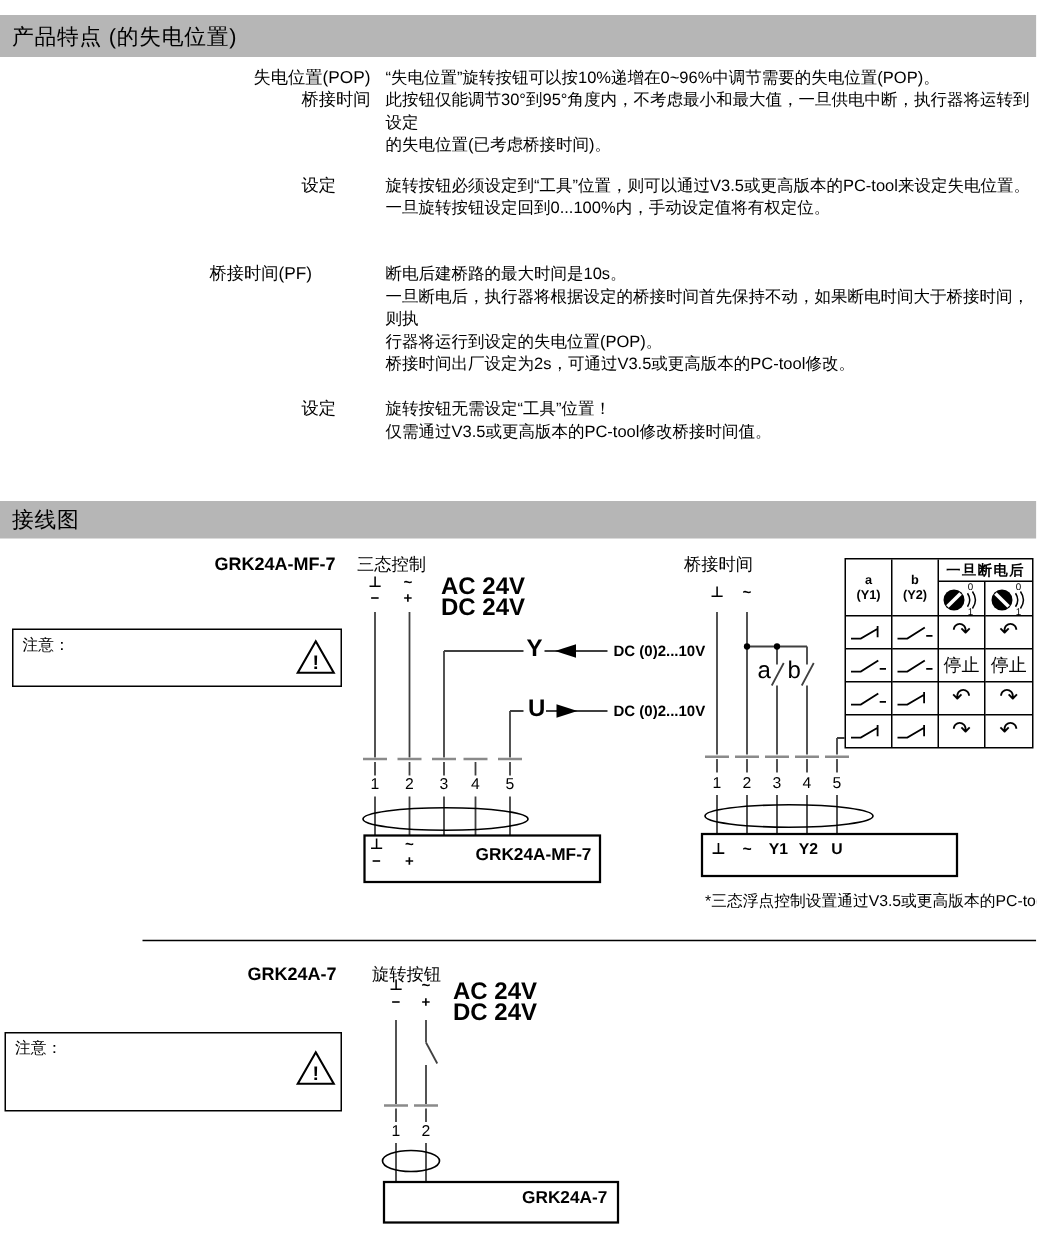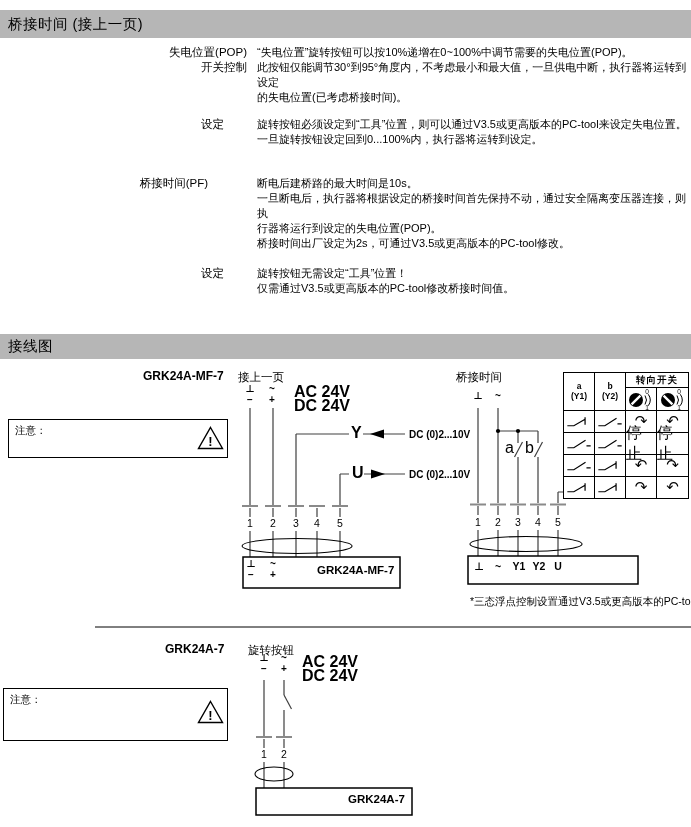--- a/index.html
+++ b/index.html
@@ -31,45 +31,45 @@
   .dt .hcell{position:absolute;box-sizing:border-box;display:flex;align-items:center;
       justify-content:center;text-align:center;}
   .dt-colhead{font-size:8.5px;line-height:9.5px;font-weight:bold;white-space:pre-line;}
   .dt-title{font-size:9.5px;font-weight:bold;letter-spacing:1px;}
   .dt-body{position:absolute;left:0;top:37px;width:124px;}
   .dt-row{display:flex;height:22px;}
   .dt-cell{width:31px;height:22px;box-sizing:border-box;border-right:1px solid #000;
            border-top:1px solid #000;display:flex;align-items:center;justify-content:center;}
   .dt-row .dt-cell:last-child{border-right:none;}
   .rot{font-size:15px;line-height:1;padding-bottom:2px;}
-  .stop{font-size:16px;}
+  .stop{font-size:12px;}
   .swicon{width:26px;height:14px;display:block;}
 </style>
 </head>
 <body>
 
 <div id="page">
 
   <div class="bar" id="bar1">
-    <span>桥接时间 (接上一页)</span>
+    <span>产品特点 (的失电位置)</span>
   </div>
 
   <div class="block-label" style="top:45px;right:444px;">失电位置(POP)
-开关控制</div>
-  <div class="block-body" style="top:45px;">“失电位置”旋转按钮可以按10%递增在0~100%中调节需要的失电位置(POP)。
+桥接时间</div>
+  <div class="block-body" style="top:45px;">“失电位置”旋转按钮可以按10%递增在0~96%中调节需要的失电位置(POP)。
 此按钮仅能调节30°到95°角度内，不考虑最小和最大值，一旦供电中断，执行器将运转到设定
 的失电位置(已考虑桥接时间)。</div>
 
   <div class="block-label" style="top:117px;right:467px;">设定</div>
   <div class="block-body" style="top:117px;">旋转按钮必须设定到“工具”位置，则可以通过V3.5或更高版本的PC-tool来设定失电位置。
-一旦旋转按钮设定回到0...100%内，执行器将运转到设定。</div>
+一旦旋转按钮设定回到0...100%内，手动设定值将有权定位。</div>
 
   <div class="block-label" style="top:176px;right:483px;">桥接时间(PF)</div>
   <div class="block-body" style="top:176px;">断电后建桥路的最大时间是10s。
-一旦断电后，执行器将根据设定的桥接时间首先保持不动，通过安全隔离变压器连接，则执
+一旦断电后，执行器将根据设定的桥接时间首先保持不动，如果断电时间大于桥接时间，则执
 行器将运行到设定的失电位置(POP)。
 桥接时间出厂设定为2s，可通过V3.5或更高版本的PC-tool修改。</div>
 
   <div class="block-label" style="top:266px;right:467px;">设定</div>
   <div class="block-body" style="top:266px;">旋转按钮无需设定“工具”位置！
 仅需通过V3.5或更高版本的PC-tool修改桥接时间值。</div>
 
   <div class="bar" id="bar2">
     <span>接线图</span>
   </div>
@@ -112,21 +112,21 @@
       <path d="M284 335 L291.5 349"></path>
       <path d="M264 379 V388 M284 379 V388"></path>
       <path d="M264 402 V428 M284 402 V428"></path>
     </g>
     <path d="M256 377 H272 M276 377 H292" stroke="#8a8a8a" stroke-width="1.8" fill="none"></path>
     <ellipse cx="274" cy="414" rx="19" ry="7" stroke="#000" stroke-width="1.1" fill="none"></ellipse>
     <rect x="256" y="428" width="156" height="27" stroke="#000" stroke-width="1.5" fill="none"></rect>
   </svg>
 
   <div class="dlabel b f12" style="left:143px;top:370px;">GRK24A-MF-7</div>
-  <div class="dlabel f115" style="left:238px;top:371px;">接上一页</div>
+  <div class="dlabel f115" style="left:238px;top:371px;">三态控制</div>
   <div class="dlabel sym ctr" style="left:250px;top:384px;">⊥</div>
   <div class="dlabel sym ctr" style="left:250px;top:395px;">−</div>
   <div class="dlabel sym ctr" style="left:272px;top:384px;">~</div>
   <div class="dlabel sym ctr" style="left:272px;top:395px;">+</div>
   <div class="dlabel b" style="left:294px;top:386px;">AC 24V</div>
   <div class="dlabel b" style="left:294px;top:400px;">DC 24V</div>
   <div class="dlabel b" style="left:351px;top:427px;">Y</div>
   <div class="dlabel b f10" style="left:409px;top:429px;">DC (0)2...10V</div>
   <div class="dlabel b" style="left:352px;top:467px;">U</div>
   <div class="dlabel b f10" style="left:409px;top:469px;">DC (0)2...10V</div>
@@ -158,21 +158,21 @@
   <div class="dlabel b f105 ctr" style="left:519px;top:560px;">Y1</div>
   <div class="dlabel b f105 ctr" style="left:539px;top:560px;text-align:center;">Y2</div>
   <div class="dlabel b f105 ctr" style="left:558px;top:560px;">U</div>
   <div class="dlabel f105" style="left:470px;top:595px;">*三态浮点控制设置通过V3.5或更高版本的PC-tool</div>
 
   <div class="dt">
     <div class="hcell dt-colhead" style="left:0;top:0;width:31px;height:37px;border-right:1px solid #000;">a
 (Y1)</div>
     <div class="hcell dt-colhead" style="left:31px;top:0;width:31px;height:37px;border-right:1px solid #000;">b
 (Y2)</div>
-    <div class="hcell dt-title" style="left:62px;top:0;width:62px;height:15px;border-bottom:1px solid #000;">转向开关</div>
+    <div class="hcell dt-title" style="left:62px;top:0;width:62px;height:15px;border-bottom:1px solid #000;">一旦断电后</div>
     <div class="hcell" style="left:62px;top:15px;width:31px;height:22px;border-right:1px solid #000;">
       <svg width="28" height="22" viewBox="0 0 28 22">
         <circle cx="9" cy="12" r="7" fill="#000"></circle>
         <line x1="4.6" y1="16.4" x2="13.4" y2="7.6" stroke="#fff" stroke-width="2.4"></line>
         <path d="M18 7.5 q3 4.5 0 9 M21.3 6.3 q4 5.7 0 11.4" stroke="#000" stroke-width="1" fill="none"></path>
         <text x="20" y="5.5" font-size="6.5" text-anchor="middle">0</text>
         <text x="20" y="22" font-size="6.5" text-anchor="middle">1</text>
       </svg>
     </div>
     <div class="hcell" style="left:93px;top:15px;width:31px;height:22px;">

